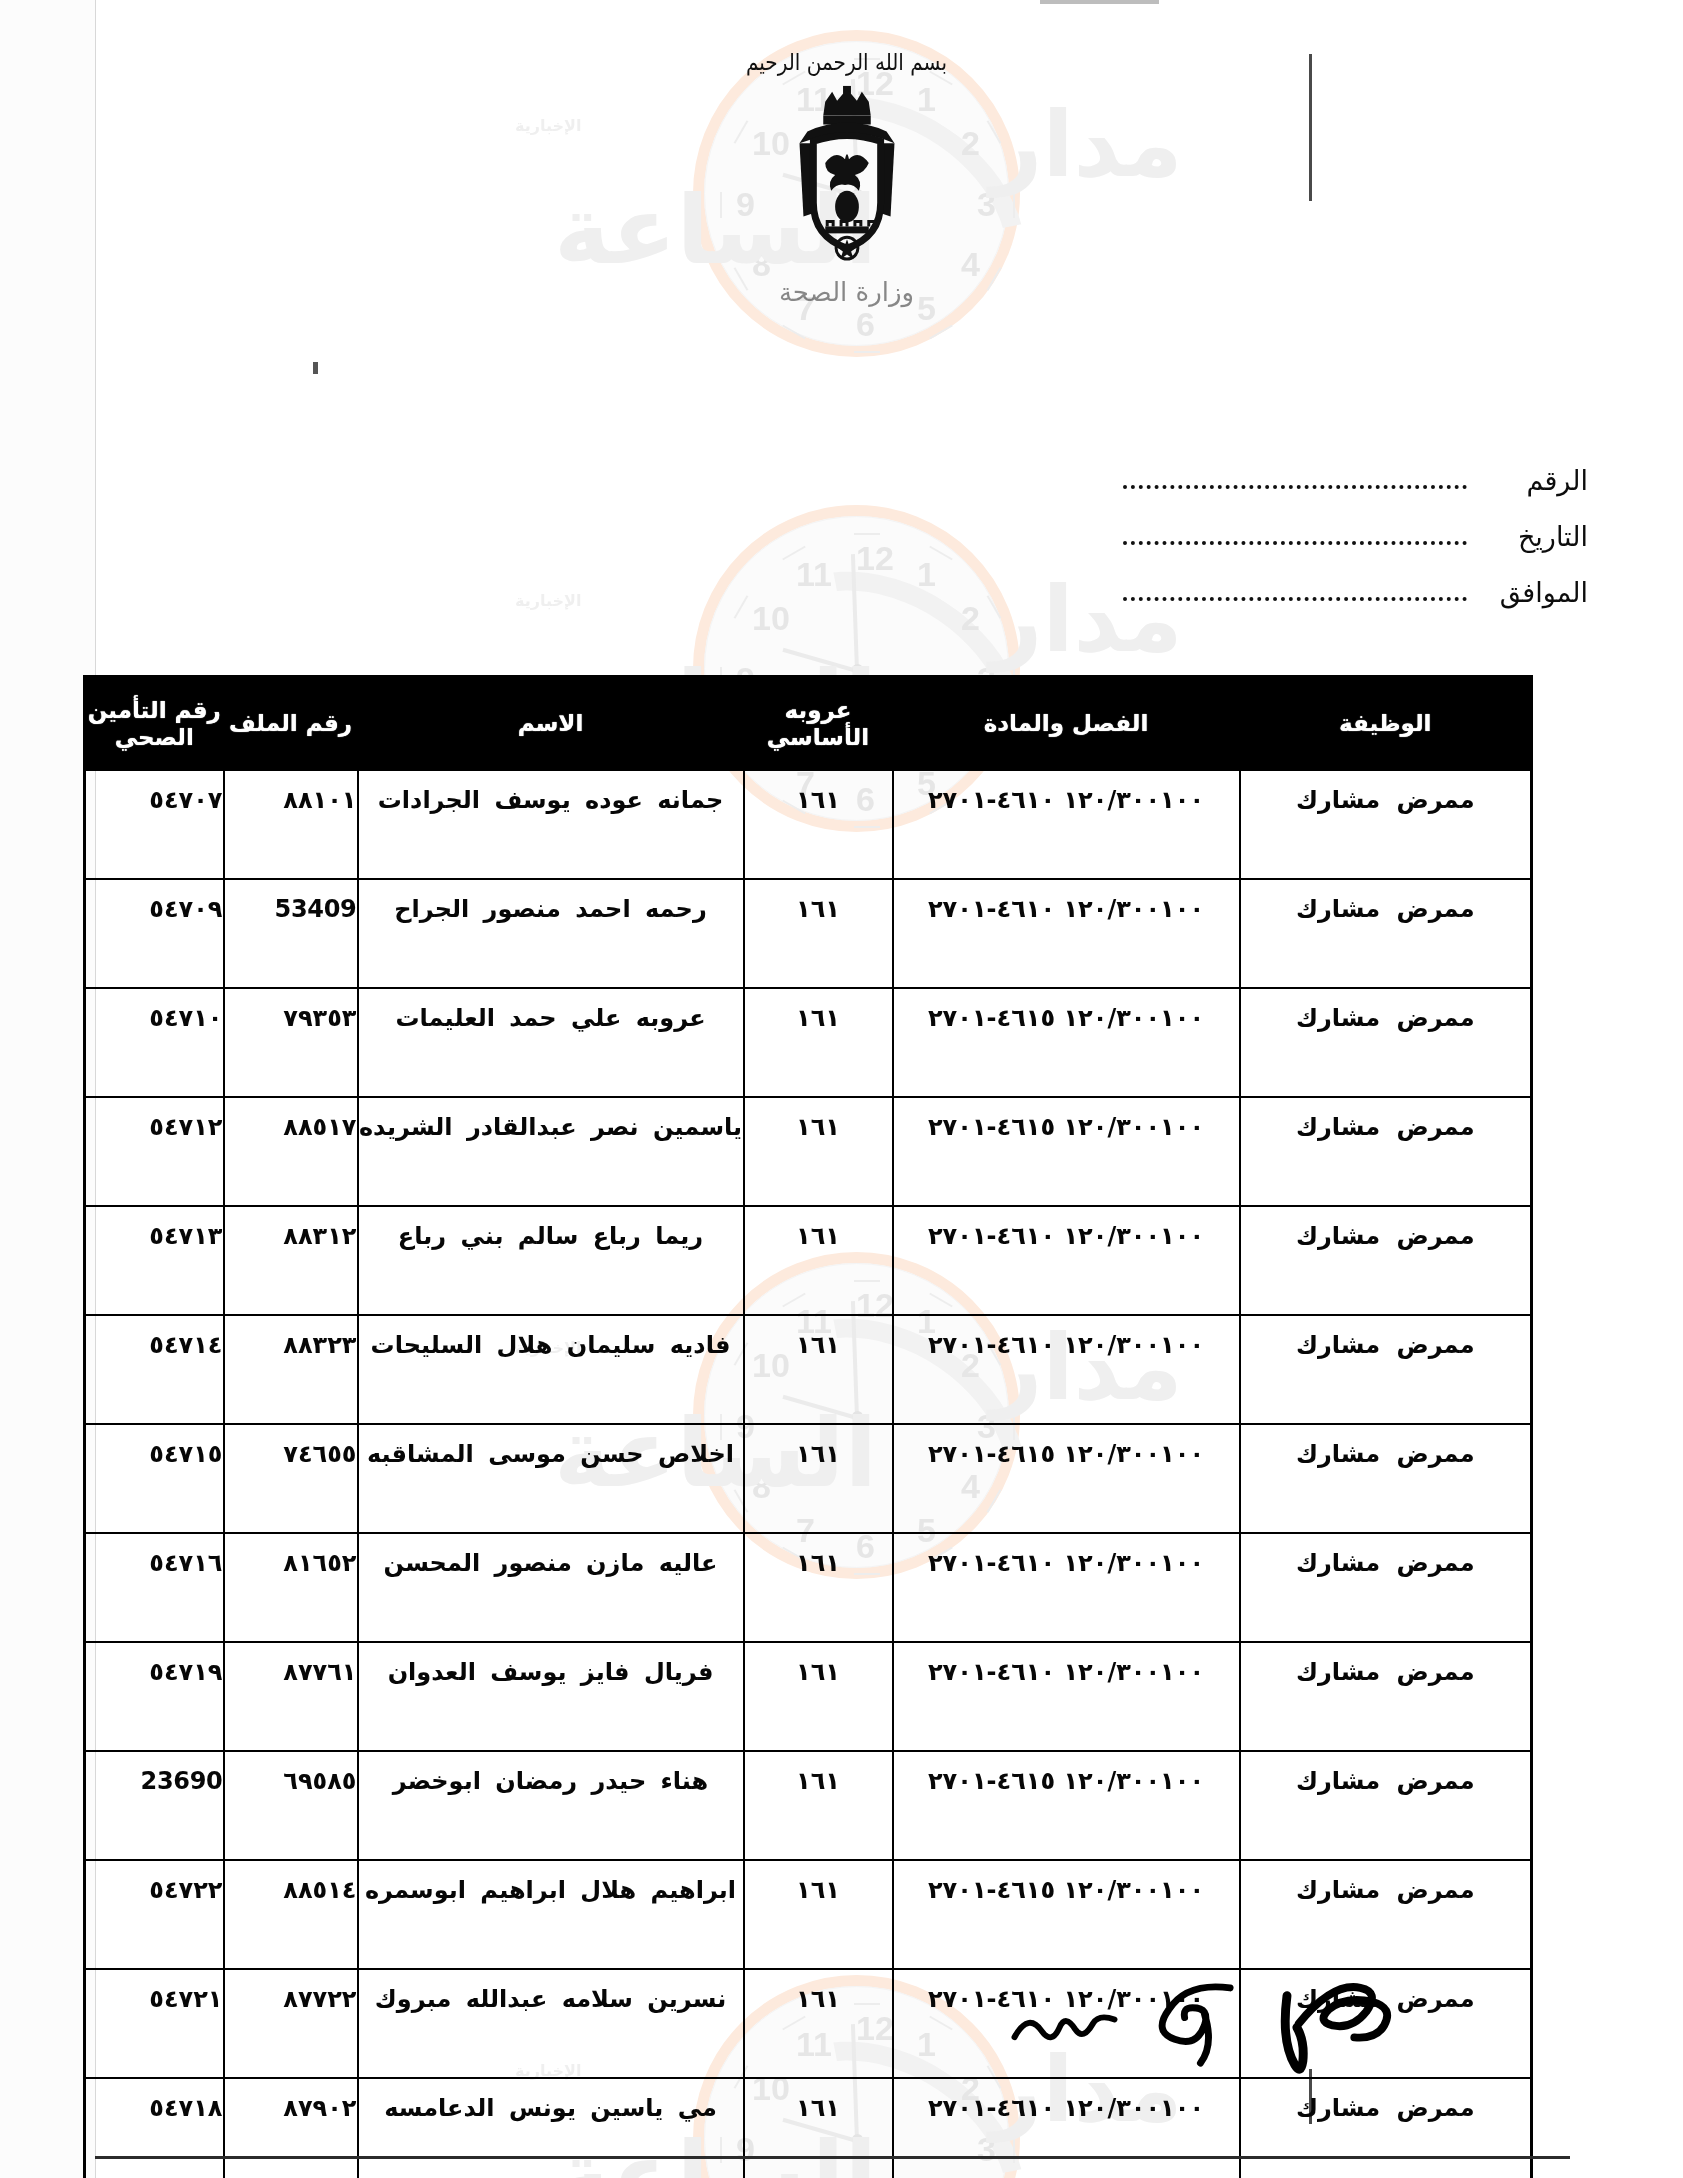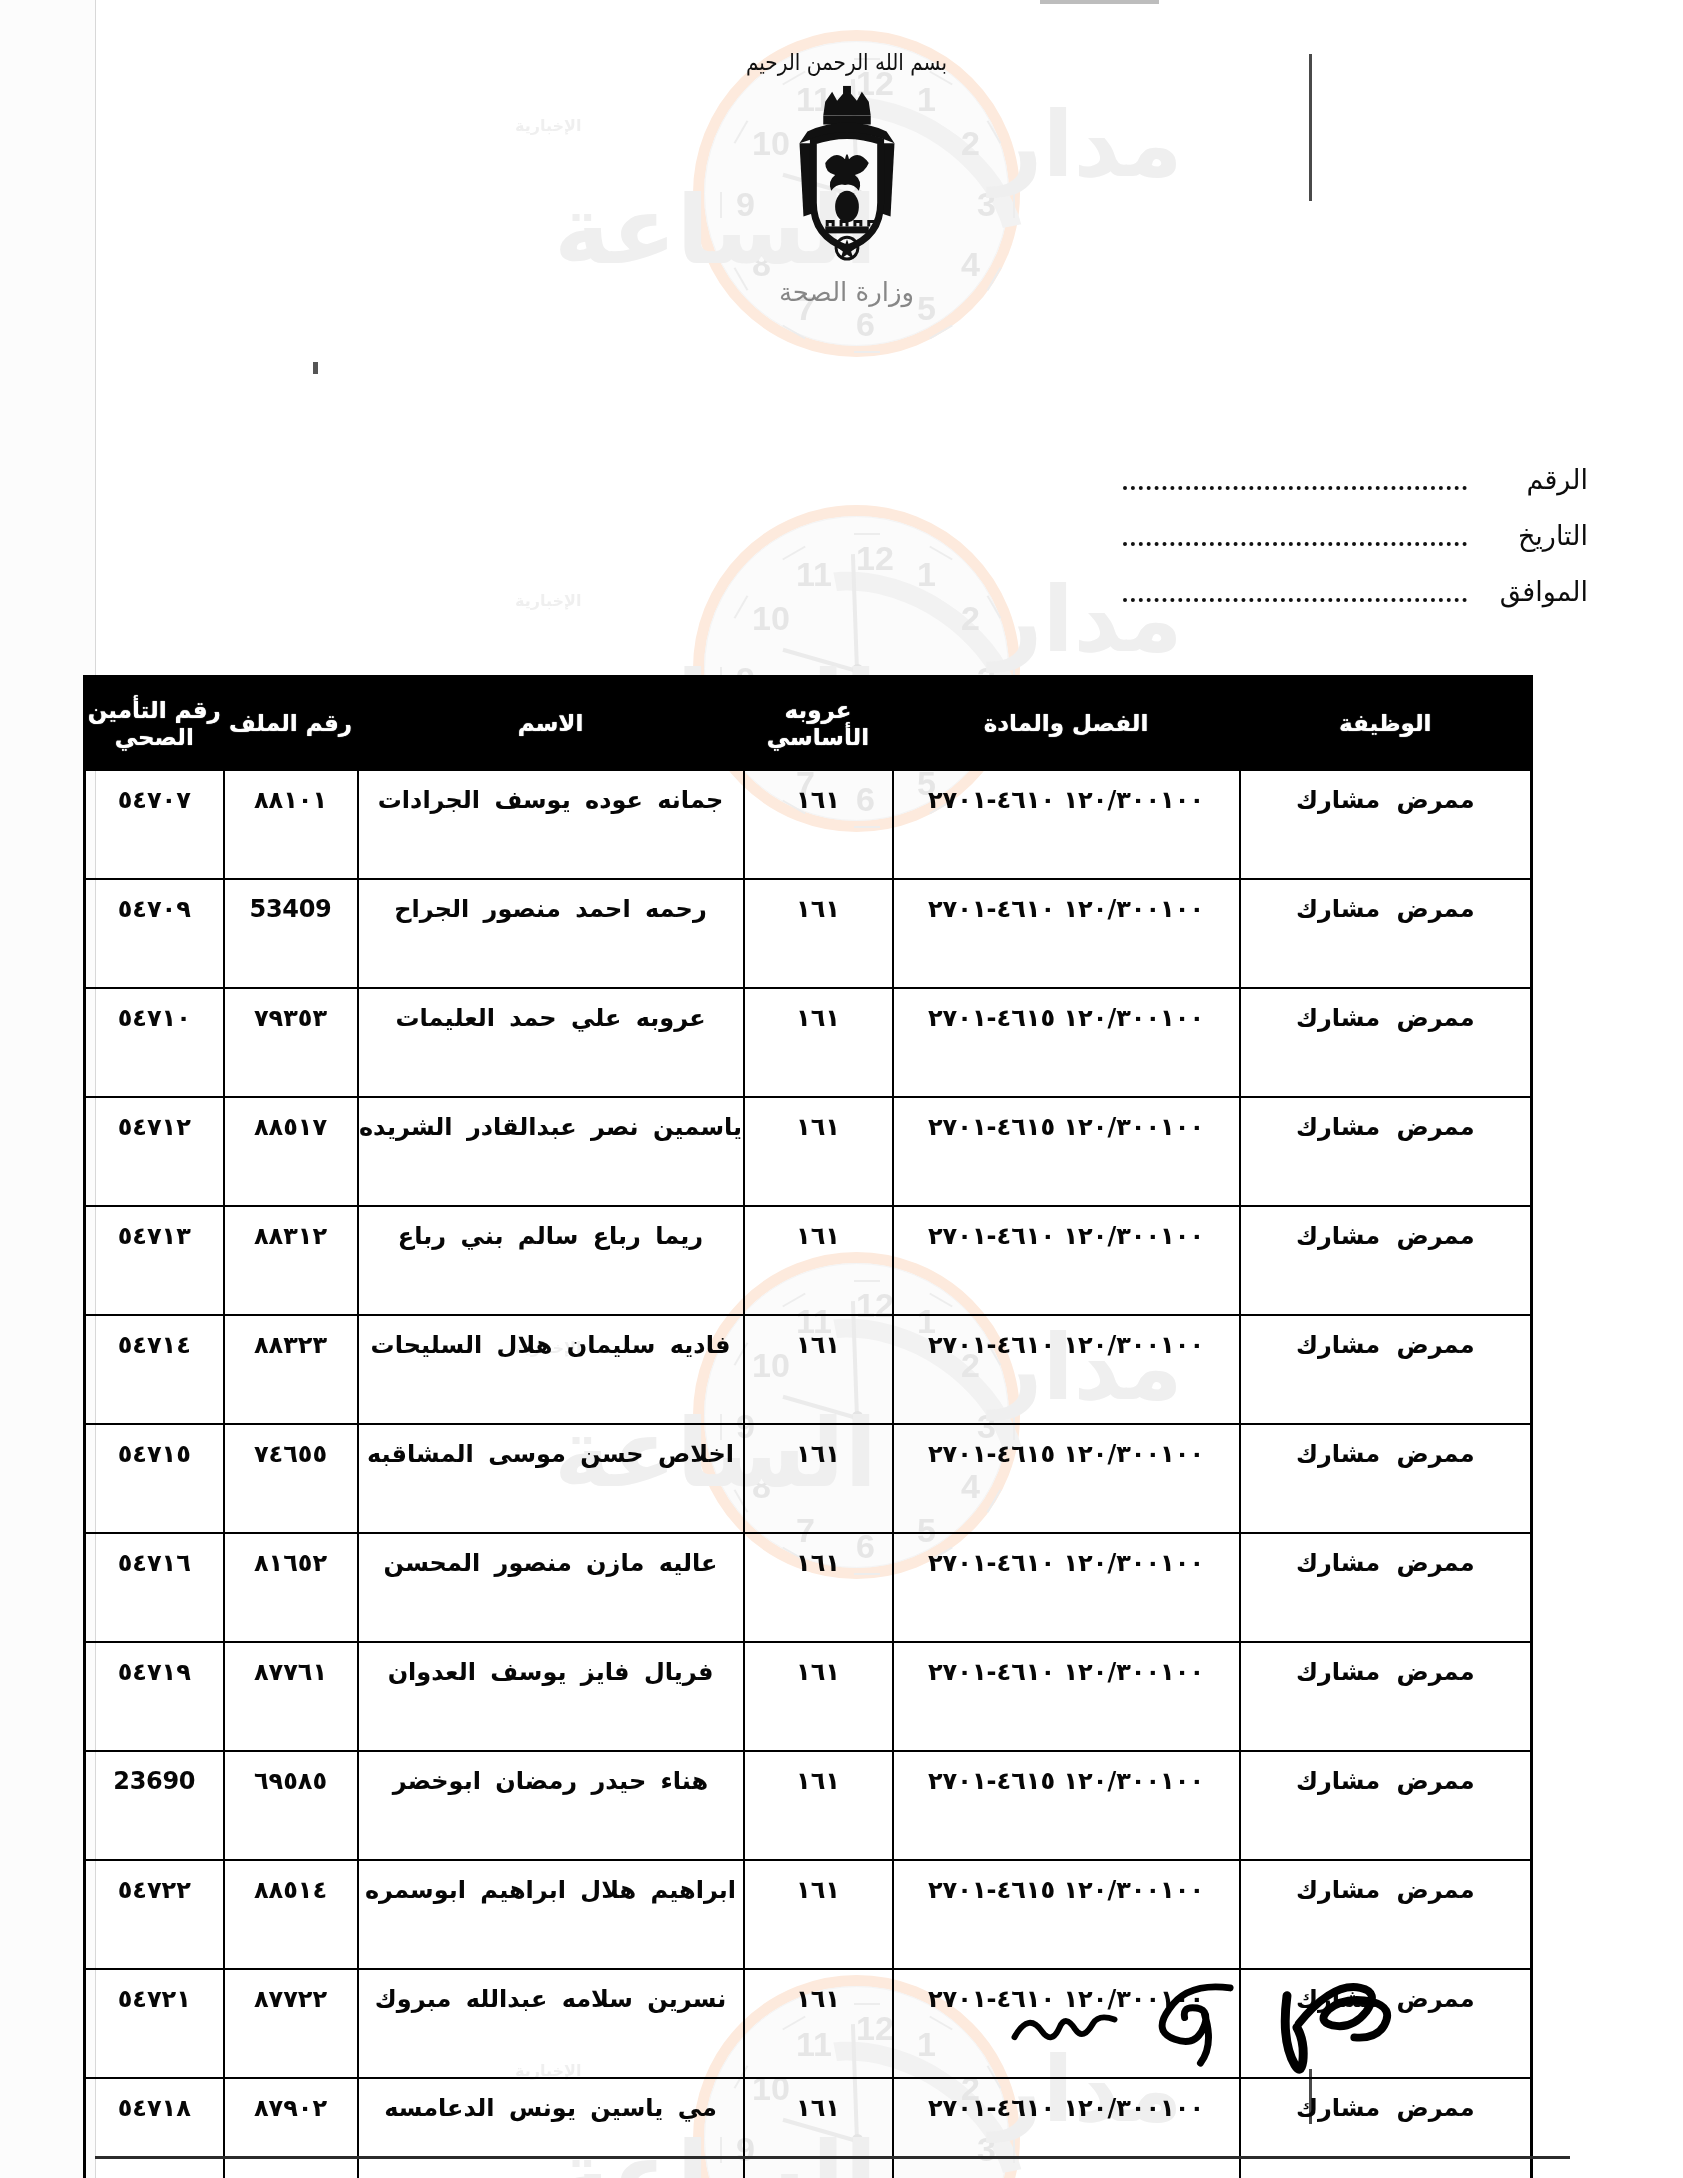--- a/index.html
+++ b/index.html
@@ -52,41 +52,41 @@
 
   
   .emblem-wrap{position:absolute;left:683px;top:50px;width:327px;text-align:center;}
   .basmala{font-size:20px;color:#111;letter-spacing:-1px;transform:scaleY(1.15);
      font-family:"DejaVu Sans",sans-serif;}
   .coat{margin:6px auto 0;width:198px;height:183px;position:relative;}
   .ministry-name{margin-top:14px;font-size:26px;color:#2a2a2a;opacity:.55;letter-spacing:-1px;}
 
   
   .fields{position:absolute;right:95px;top:465px;width:465px;}
-  .field-row{display:flex;align-items:flex-end;justify-content:flex-start;
+  .field-row{display:flex;align-items:center;justify-content:flex-start;
      gap:10px;margin-bottom:26px;height:30px;}
   .field-label{font-size:27px;color:#0d0d0d;min-width:111px;text-align:right;
      font-family:"DejaVu Sans",sans-serif;}
   .field-dots{flex:1;border-bottom:4px dotted #111;height:18px;margin-bottom:5px;}
 
   
   .tbl-wrap{position:absolute;left:127px;top:675px;width:1406px;}
   table.doc{border-collapse:collapse;width:100%;table-layout:fixed;
      border:3px solid #000;background:transparent;}
   table.doc th,table.doc td{border:2px solid #000;padding:0;}
   table.doc th{
      background:#000;color:#fff;height:91px;vertical-align:middle;
      font-size:23px;font-weight:700;letter-spacing:-0.5px;line-height:1.15;
      font-family:"DejaVu Sans",sans-serif;
      text-shadow:0 0 1px #fff;
   }
   table.doc td{height:95px;vertical-align:top;padding-top:12px;
      font-size:24px;color:#070707;letter-spacing:-0.3px;line-height:1.45;
      font-family:"DejaVu Sans",sans-serif;font-weight:700;}
-  td.c-ins,td.c-file{text-align:center;letter-spacing:2px;}
+  td.c-ins,td.c-file{letter-spacing:2px;}
   td.c-name{text-align:center;padding-right:10px;padding-left:10px;word-spacing:6px;}
   td.c-basic{text-align:center;letter-spacing:1px;}
   td.c-chap{text-align:center;letter-spacing:1px;direction:ltr;}
   td.c-job{text-align:center;word-spacing:8px;}
 
   .col-job{width:292px;}
   .col-chap{width:347px;}
   .col-basic{width:149px;}
   .col-name{width:386px;}
   .col-file{width:134px;}

